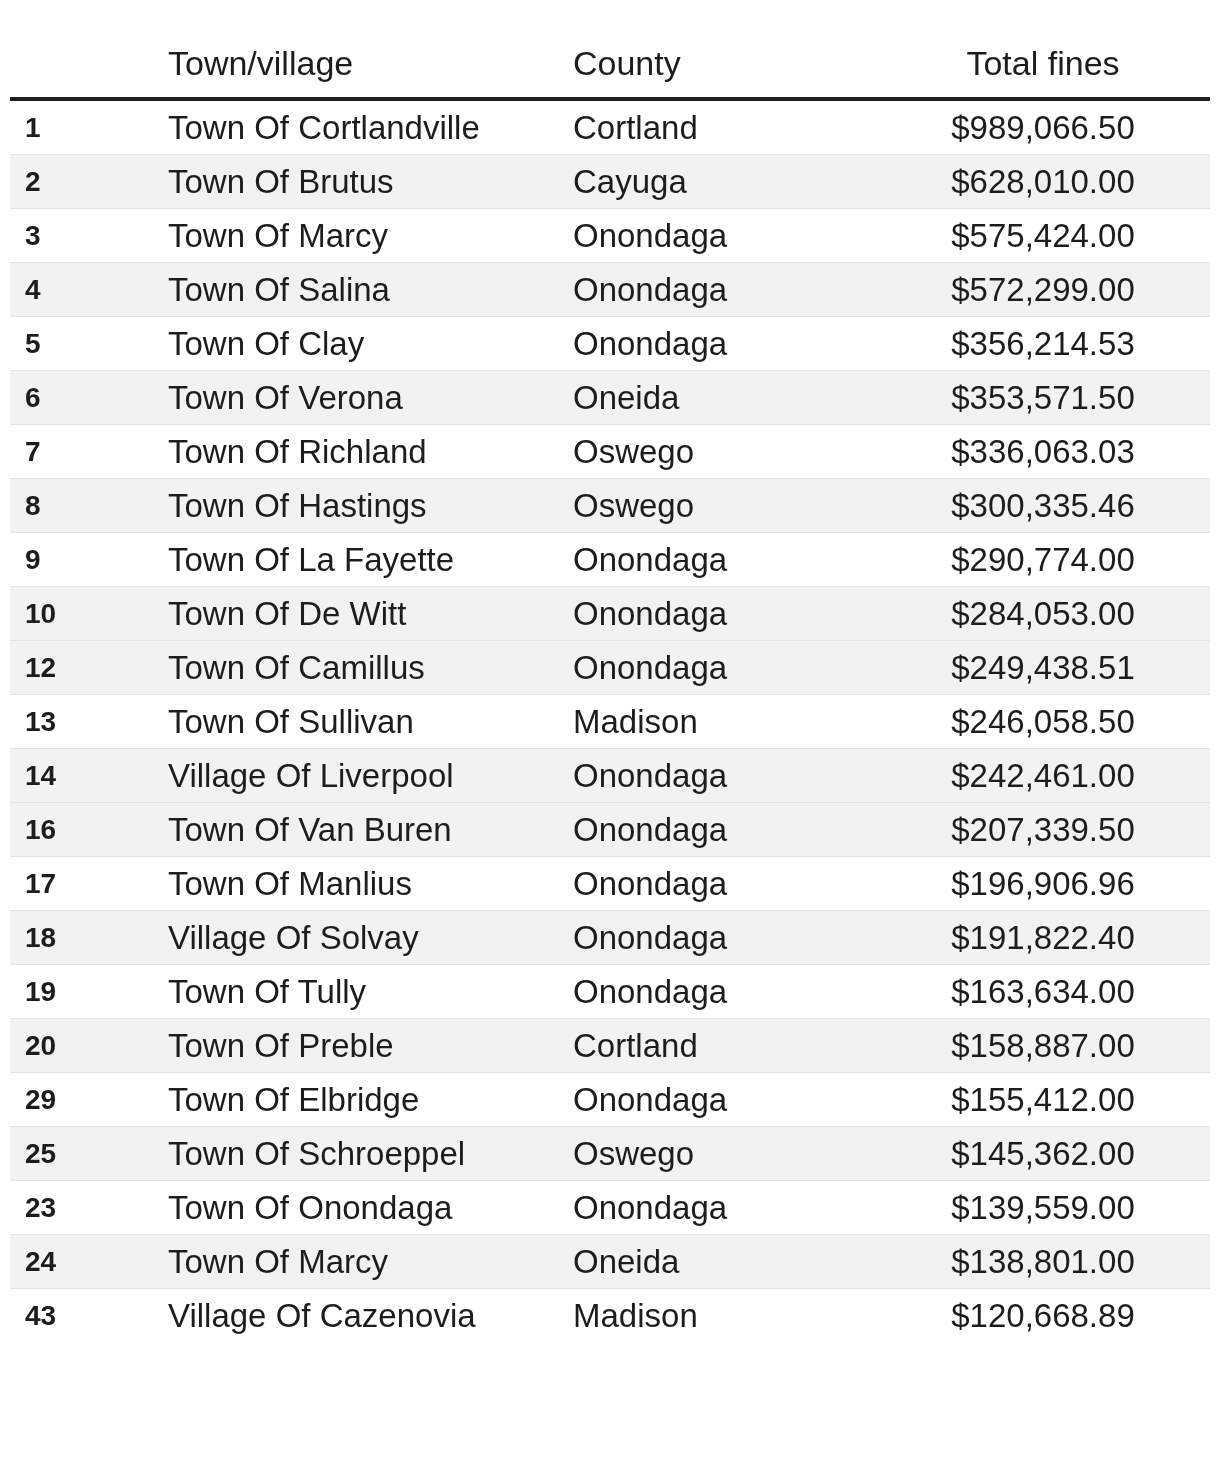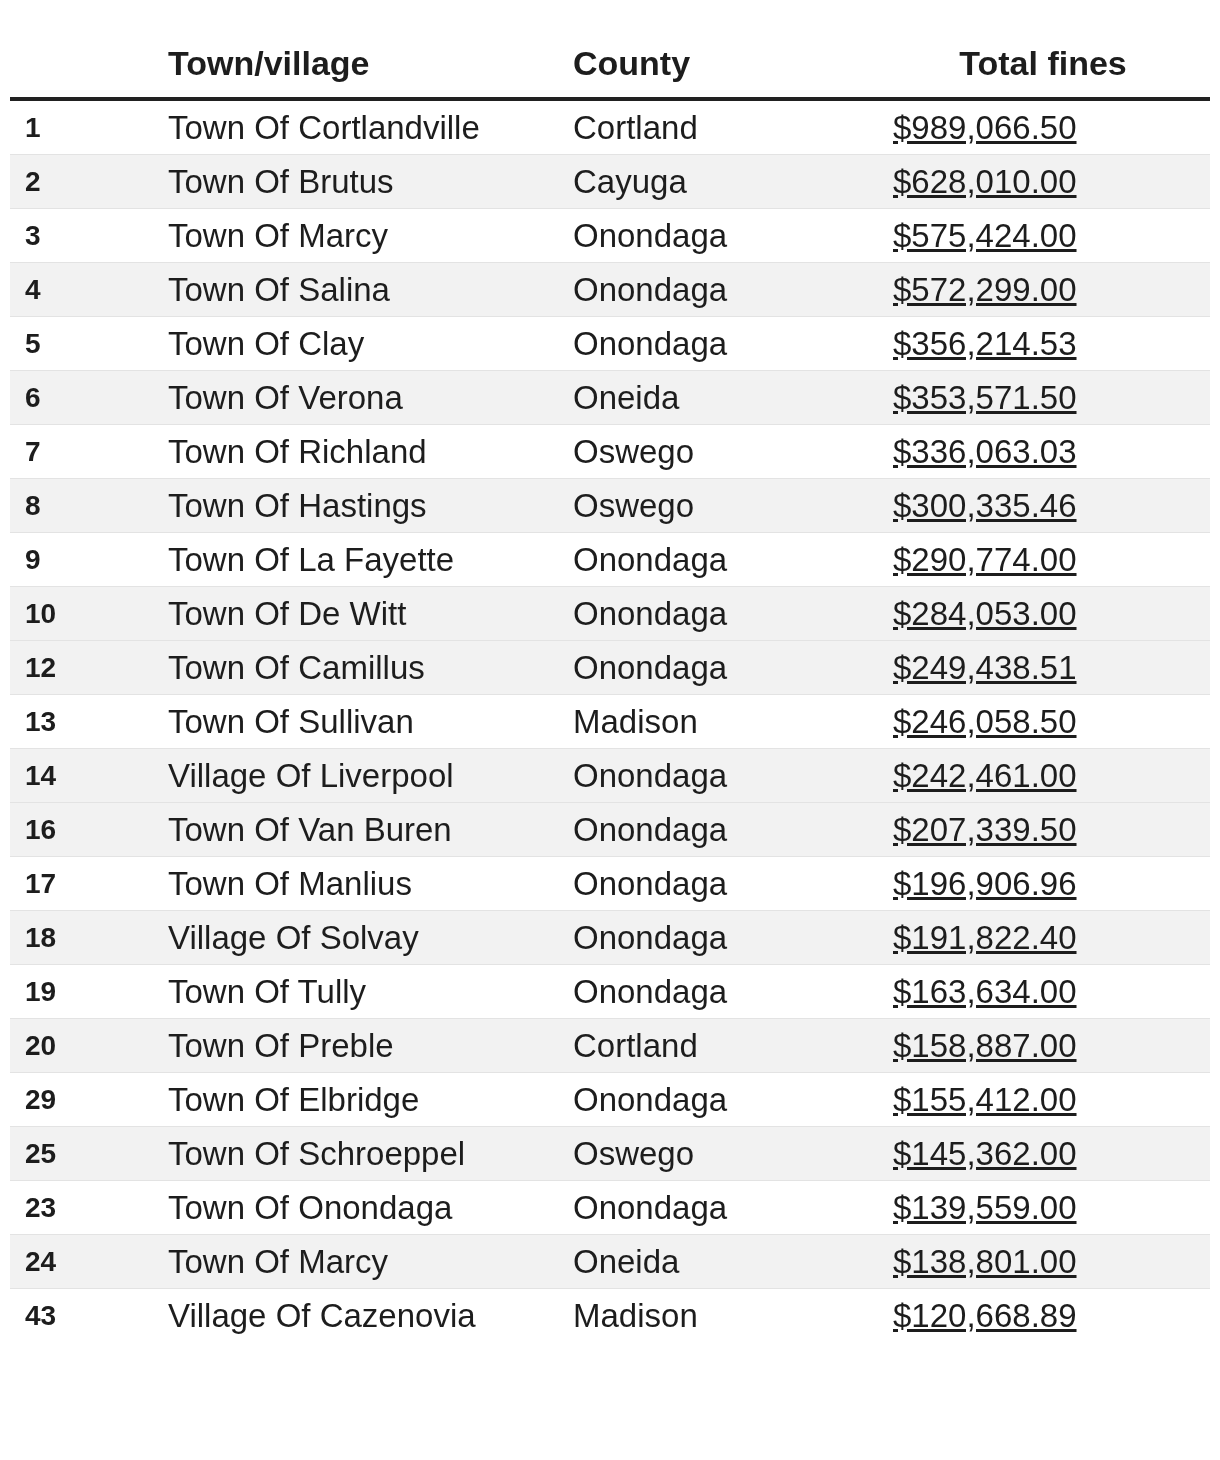--- a/index.html
+++ b/index.html
@@ -20,21 +20,21 @@
   }
   col.c-rank  { width: 158px; }
   col.c-town  { width: 405px; }
   col.c-county{ width: 320px; }
   col.c-fines { width: 317px; }
 
   thead th {
     height: 67px;
     vertical-align: middle;
     font-size: 34px;
-    font-weight: 700;
+    font-weight: 400;
     color: #1d1d1d;
     padding: 0;
     text-align: left;
     border-bottom: 4px solid #212121;
   }
   thead th.h-fines {
     text-align: center;
     padding-right: 17px;
   }
 
@@ -52,23 +52,22 @@
   }
   tbody tr.alt td {
     background: #f2f2f2;
   }
   td.rank {
     font-size: 28px;
     font-weight: 700;
     padding-left: 15px;
   }
   td.fines {
-    text-align: left;
+    text-align: center;
     padding-right: 17px;
-    text-decoration: underline;
   }
 </style>
 </head>
 <body>
 
 <table class="fines-table">
   <colgroup>
     <col class="c-rank">
     <col class="c-town">
     <col class="c-county">

